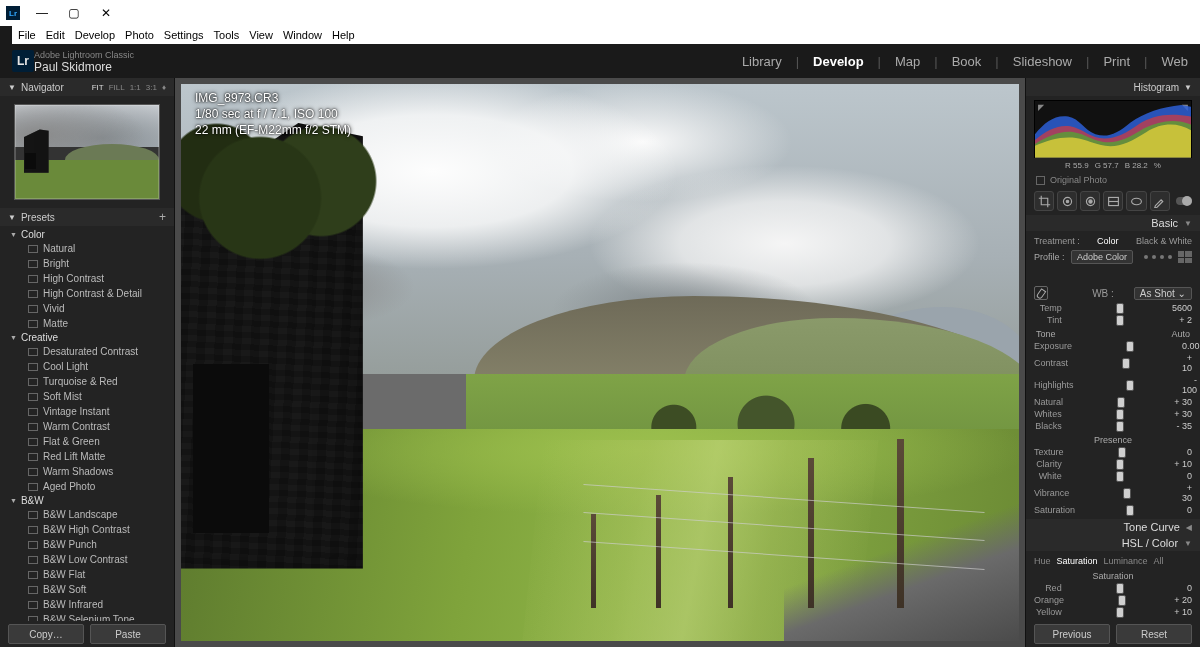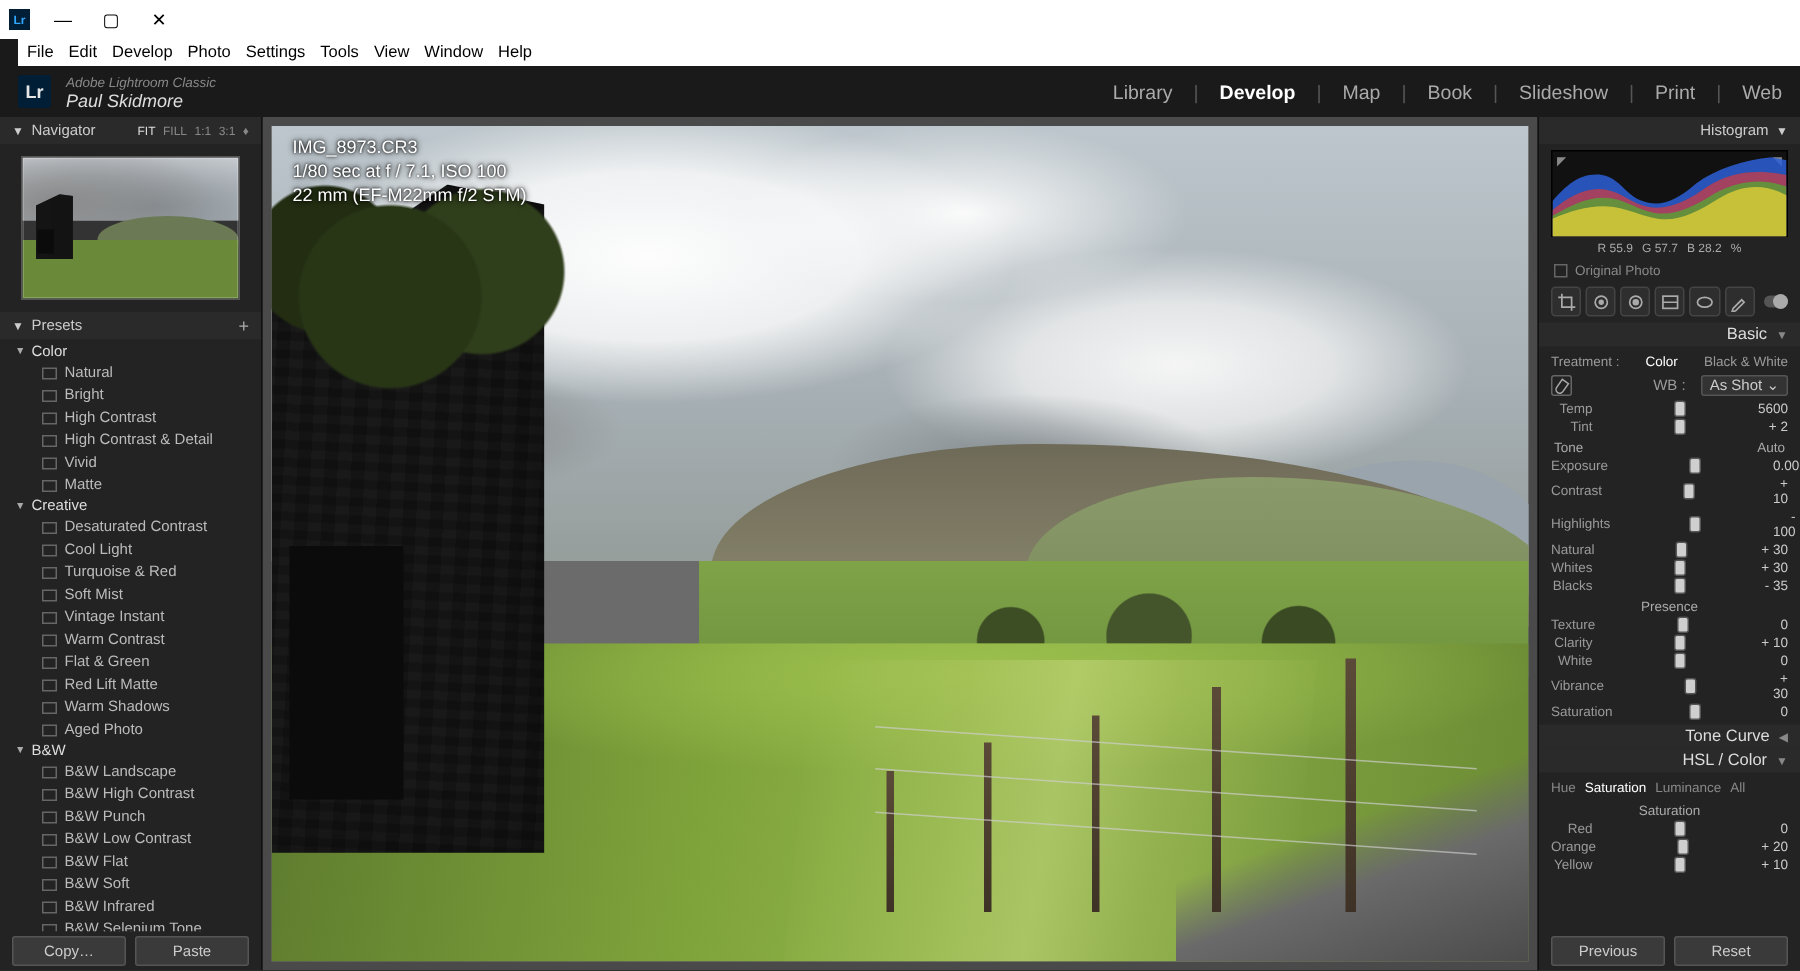--- a/index.html
+++ b/index.html
@@ -13,21 +13,21 @@
 
 
 .menubar { height: 18px; background: #ffffff; color:#000; display:flex; align-items:center; padding:0 6px; font-size:11px; gap:10px;margin-left:12px; }
 .menubar span { cursor: default; }
 
 
 .app { background: #1a1a1a; height: calc(647px - 26px - 18px); display:flex; flex-direction:column; }
 
 .lr-header { height: 34px; display:flex; align-items:center; padding: 0 12px; }
 .lr-logo { width: 22px; height: 22px; background:#001e36; color:#e6e6e6; font-size:12px; font-weight:600; display:flex; align-items:center; justify-content:center; border-radius:2px; }
-.lr-title-block { margin-left: 10px; line-height: 12px; font-style: italic; }
+.lr-title-block { line-height: 12px; }
 .lr-product { font-size: 9px; color: #888; }
 .lr-user { font-size: 12px; color: #ddd; }
 .lr-modules { margin-left:auto; display:flex; gap:14px; font-size:13px; color:#aaa; }
 .lr-modules .sep { color:#555; }
 .lr-modules .mod { cursor:pointer; }
 .lr-modules .active { color:#fff; font-weight:600; }
 
 .workspace { flex:1; display:flex; background:#4a4a4a; min-height:0; }
 
 
@@ -120,21 +120,21 @@
 .slider.vib{background:linear-gradient(90deg,#777,#9ad06e 50%,#d46e9a);}
 .slider.sat{background:linear-gradient(90deg,#777,#c33 33%,#cc3 50%,#3c3 66%,#33c 100%);}
 .slider.red{background:linear-gradient(90deg,#400,#f33);} .slider.orange{background:linear-gradient(90deg,#420,#f93);} .slider.yellow{background:linear-gradient(90deg,#430,#fd3);}
 .knob{position:absolute;top:-3px;width:8px;height:11px;background:#cfcfcf;border:1px solid #555;border-radius:2px;transform:translateX(-50%);}
 .subhead{display:flex;justify-content:space-between;color:#aaa;font-size:9px;padding:3px 2px 1px;}
 .treatment{display:flex;justify-content:space-between;align-items:center;padding:2px 0;font-size:9px;color:#9a9a9a;}
 .treatment .opt{cursor:pointer;} .treatment .opt.on{color:#fff;}
 .profile-row{display:flex;align-items:center;justify-content:space-between;font-size:9px;color:#aaa;padding:2px 0 4px;}
 .profile-row .sel{background:#333;border:1px solid #555;padding:1px 5px;color:#ccc;border-radius:2px;cursor:pointer;}
 .profile-row .grid-ic{width:14px;height:12px;display:grid;grid-template:1fr 1fr/1fr 1fr;gap:1px;} .profile-row .grid-ic i{background:#666;}
-.wb-row{display:flex;align-items:center;gap:10px;padding:2px 0;}
+.wb-row{display:flex;align-items:center;gap:20px;padding:2px 0;margin-top:16px;}
 .wb-row .picker{width:14px;height:14px;border:1px solid #666;border-radius:2px;position:relative;} .wb-row .picker::after{content:"";position:absolute;left:3px;top:2px;width:4px;height:8px;border:1px solid #aaa;border-radius:0 0 3px 3px;transform:rotate(35deg);}
 .wb-row .lab{margin-left:auto;color:#9a9a9a;} .wb-row .sel{background:#333;border:1px solid #555;padding:0 5px;color:#ccc;border-radius:2px;cursor:pointer;}
 .hsl-tabs{display:flex;gap:6px;font-size:9px;color:#888;padding:2px 0;} .hsl-tabs span{cursor:pointer;} .hsl-tabs .on{color:#fff;}
 .dotrow{display:flex;gap:4px;align-items:center;margin-left:4px;} .dotrow i{width:4px;height:4px;border-radius:50%;background:#777;}
 
 
 ::-webkit-scrollbar{width:0;height:0;}
 </style>
 </head>
 <body>
@@ -426,20 +426,36 @@
       <div class="section-head">
         <span>Basic</span>
           <span class="tri">▼</span>
       </div>
       <div class="panel-body">
         <div class="treatment">
           <span>Treatment :</span>
           <span class="opt on">Color</span>
           <span class="opt">Black &amp; White</span>
         </div>
+        <div class="profile-row">
+          <span>Profile :</span>
+          <span class="sel">Adobe Color</span>
+          <span class="dotrow">
+              <i></i>
+              <i></i>
+              <i></i>
+              <i></i>
+            </span>
+          <span class="grid-ic">
+              <i></i>
+              <i></i>
+              <i></i>
+              <i></i>
+            </span>
+        </div>
         <div class="wb-row">
           <span class="picker"></span>
           <span class="lab">WB :</span>
           <span class="sel"><span>As Shot</span> ⌄</span>
         </div>
         <div class="row">
             <span class="lab">Temp</span>
             <div class="slider temp">
               <div class="knob" style="left:50%"></div>
             </div>

